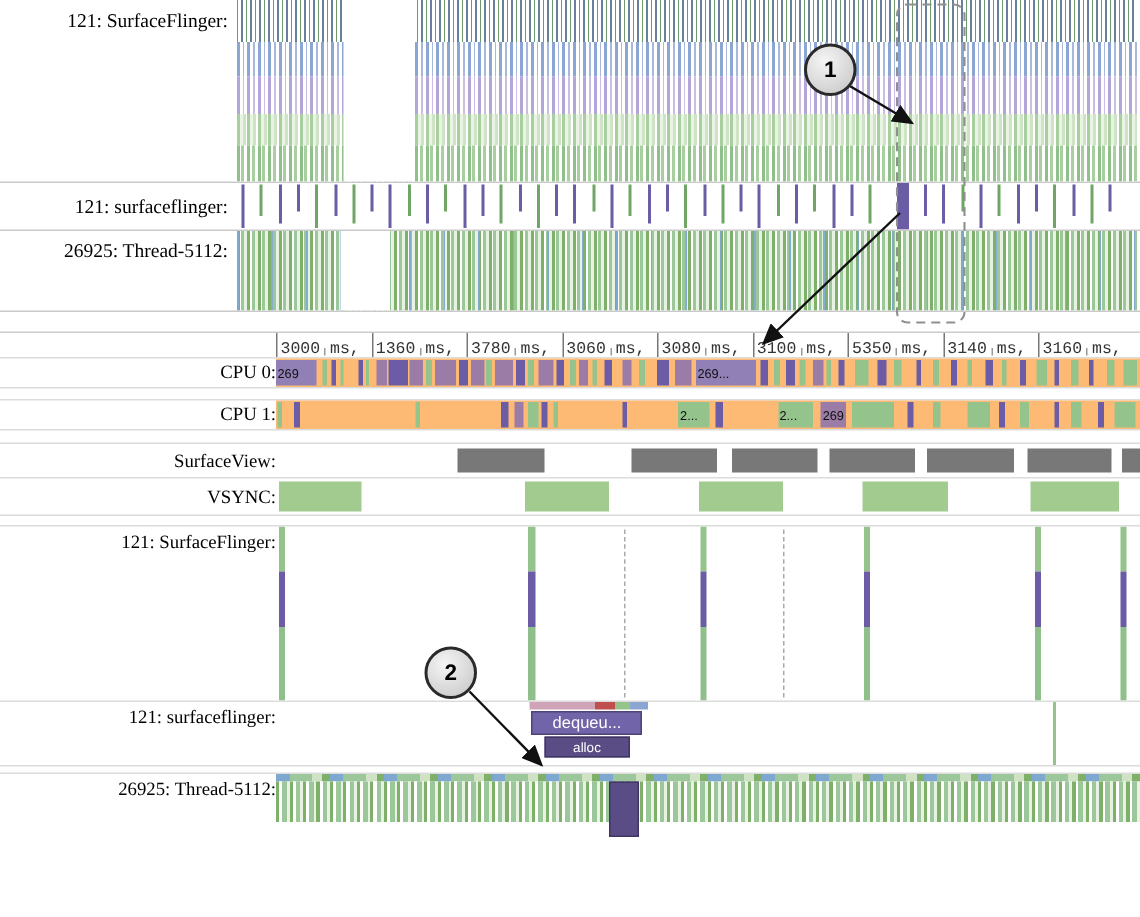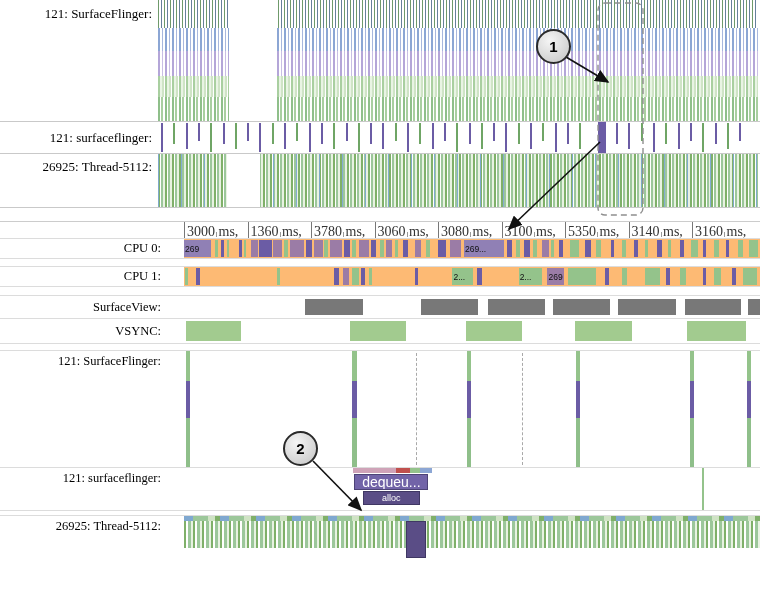--- a/index.html
+++ b/index.html
@@ -34,29 +34,29 @@
   .tbar.big{top:0;height:100%}
 
   .section-gap{height:13px}
 
   
   .zoom-panel{border-top:1px solid #ccc;background:#fff}
   .zrow{display:flex;border-top:1px solid #dcdcdc}
   .zrow.first{border-top:none}
   .zgap{border-top:1px solid #dcdcdc}
   .g4{height:4px}.g6{height:6px}.g7{height:7px}.g8{height:8px}
-  .z-label{width:184px;box-sizing:border-box;text-align:right;padding-right:23px;font-size:12.5px;
+  .z-label{width:184px;box-sizing:border-box;text-align:right;padding-right:0;font-size:12.5px;
            display:flex;align-items:center;justify-content:flex-end;white-space:nowrap}
   .z-label.top{align-items:flex-start;padding-top:3px}
   .ztrack{flex:1;position:relative;overflow:hidden}
 
   .ruler-row{height:16px}
   .ruler-row .ztrack{display:flex}
   .tick-cell{flex:0 0 63.5px;width:63.5px;position:relative;border-left:1px solid #777;box-sizing:border-box}
-  .tick-label{font-family:Liberation Serif, serif;font-size:14px;color:#333;padding-left:2px;white-space:nowrap}
+  .tick-label{font-family:Liberation Mono, monospace;font-size:11px;color:#333;padding-left:2px;white-space:nowrap}
   .mid-tick{position:absolute;left:50%;bottom:1px;height:5px;border-left:1px solid #999}
 
   .row-cpu{height:19px}
   .row-cpu .ztrack{background:#fdba74}
   .slice{position:absolute;top:1px;bottom:1px;min-width:2px;overflow:hidden;
          font-family:"Liberation Sans",sans-serif;font-size:8.5px;color:#111;
          display:flex;align-items:center;padding:0 1px;box-sizing:border-box;white-space:nowrap}
 
   .row-freq{height:24px}
   .freq-low{position:absolute;bottom:1px;left:0;height:68%}
@@ -73,21 +73,21 @@
   .seg{width:100%}
   .seg.g1{height:26%;background:#94c38b}
   .seg.i1{height:32%;background:#6b5ca5}
   .seg.g2{flex:1;background:#8fbf8a}
   .vdash{position:absolute;top:2px;bottom:2px;border-left:1px dashed #a9a9a9}
 
   .row-sfl{height:42px}
   .sfl-topbar{position:absolute;top:0;height:5px;
     background:linear-gradient(90deg,#cfa3b8 0 55%,#c0504d 55% 72%,#94c38b 72% 85%,#8ca6d4 85% 100%)}
   .sfl-dequeue{position:absolute;top:6px;height:16px;background:#7264a8;border:1px solid #4d4376;
-    color:#fff;font-family:"Liberation Sans",sans-serif;font-size:14px;display:flex;align-items:center;
+    color:#fff;font-family:"Liberation Sans",sans-serif;font-size:11px;display:flex;align-items:center;
     justify-content:center;overflow:hidden;box-sizing:border-box;white-space:nowrap}
   .sfl-alloc{position:absolute;top:23px;height:14px;background:#5a4d86;border:1px solid #3f3763;
     color:#fff;font-family:"Liberation Sans",sans-serif;font-size:9px;display:flex;align-items:center;
     justify-content:center;overflow:hidden;box-sizing:border-box;white-space:nowrap}
   .sfl-vline{position:absolute;top:0;bottom:0;width:2px;background:#94c38b}
 
   .row-thread{height:46px}
   .thread-topbar{position:absolute;top:0;left:0;right:0;height:5px;
     background:repeating-linear-gradient(90deg,#7fa8d0 0 9px,#9cc79a 9px 24px,#cfe3c4 24px 31px,#7fb069 31px 36px)}
   .thread-stripes2{position:absolute;top:5px;left:0;right:0;height:27px;

